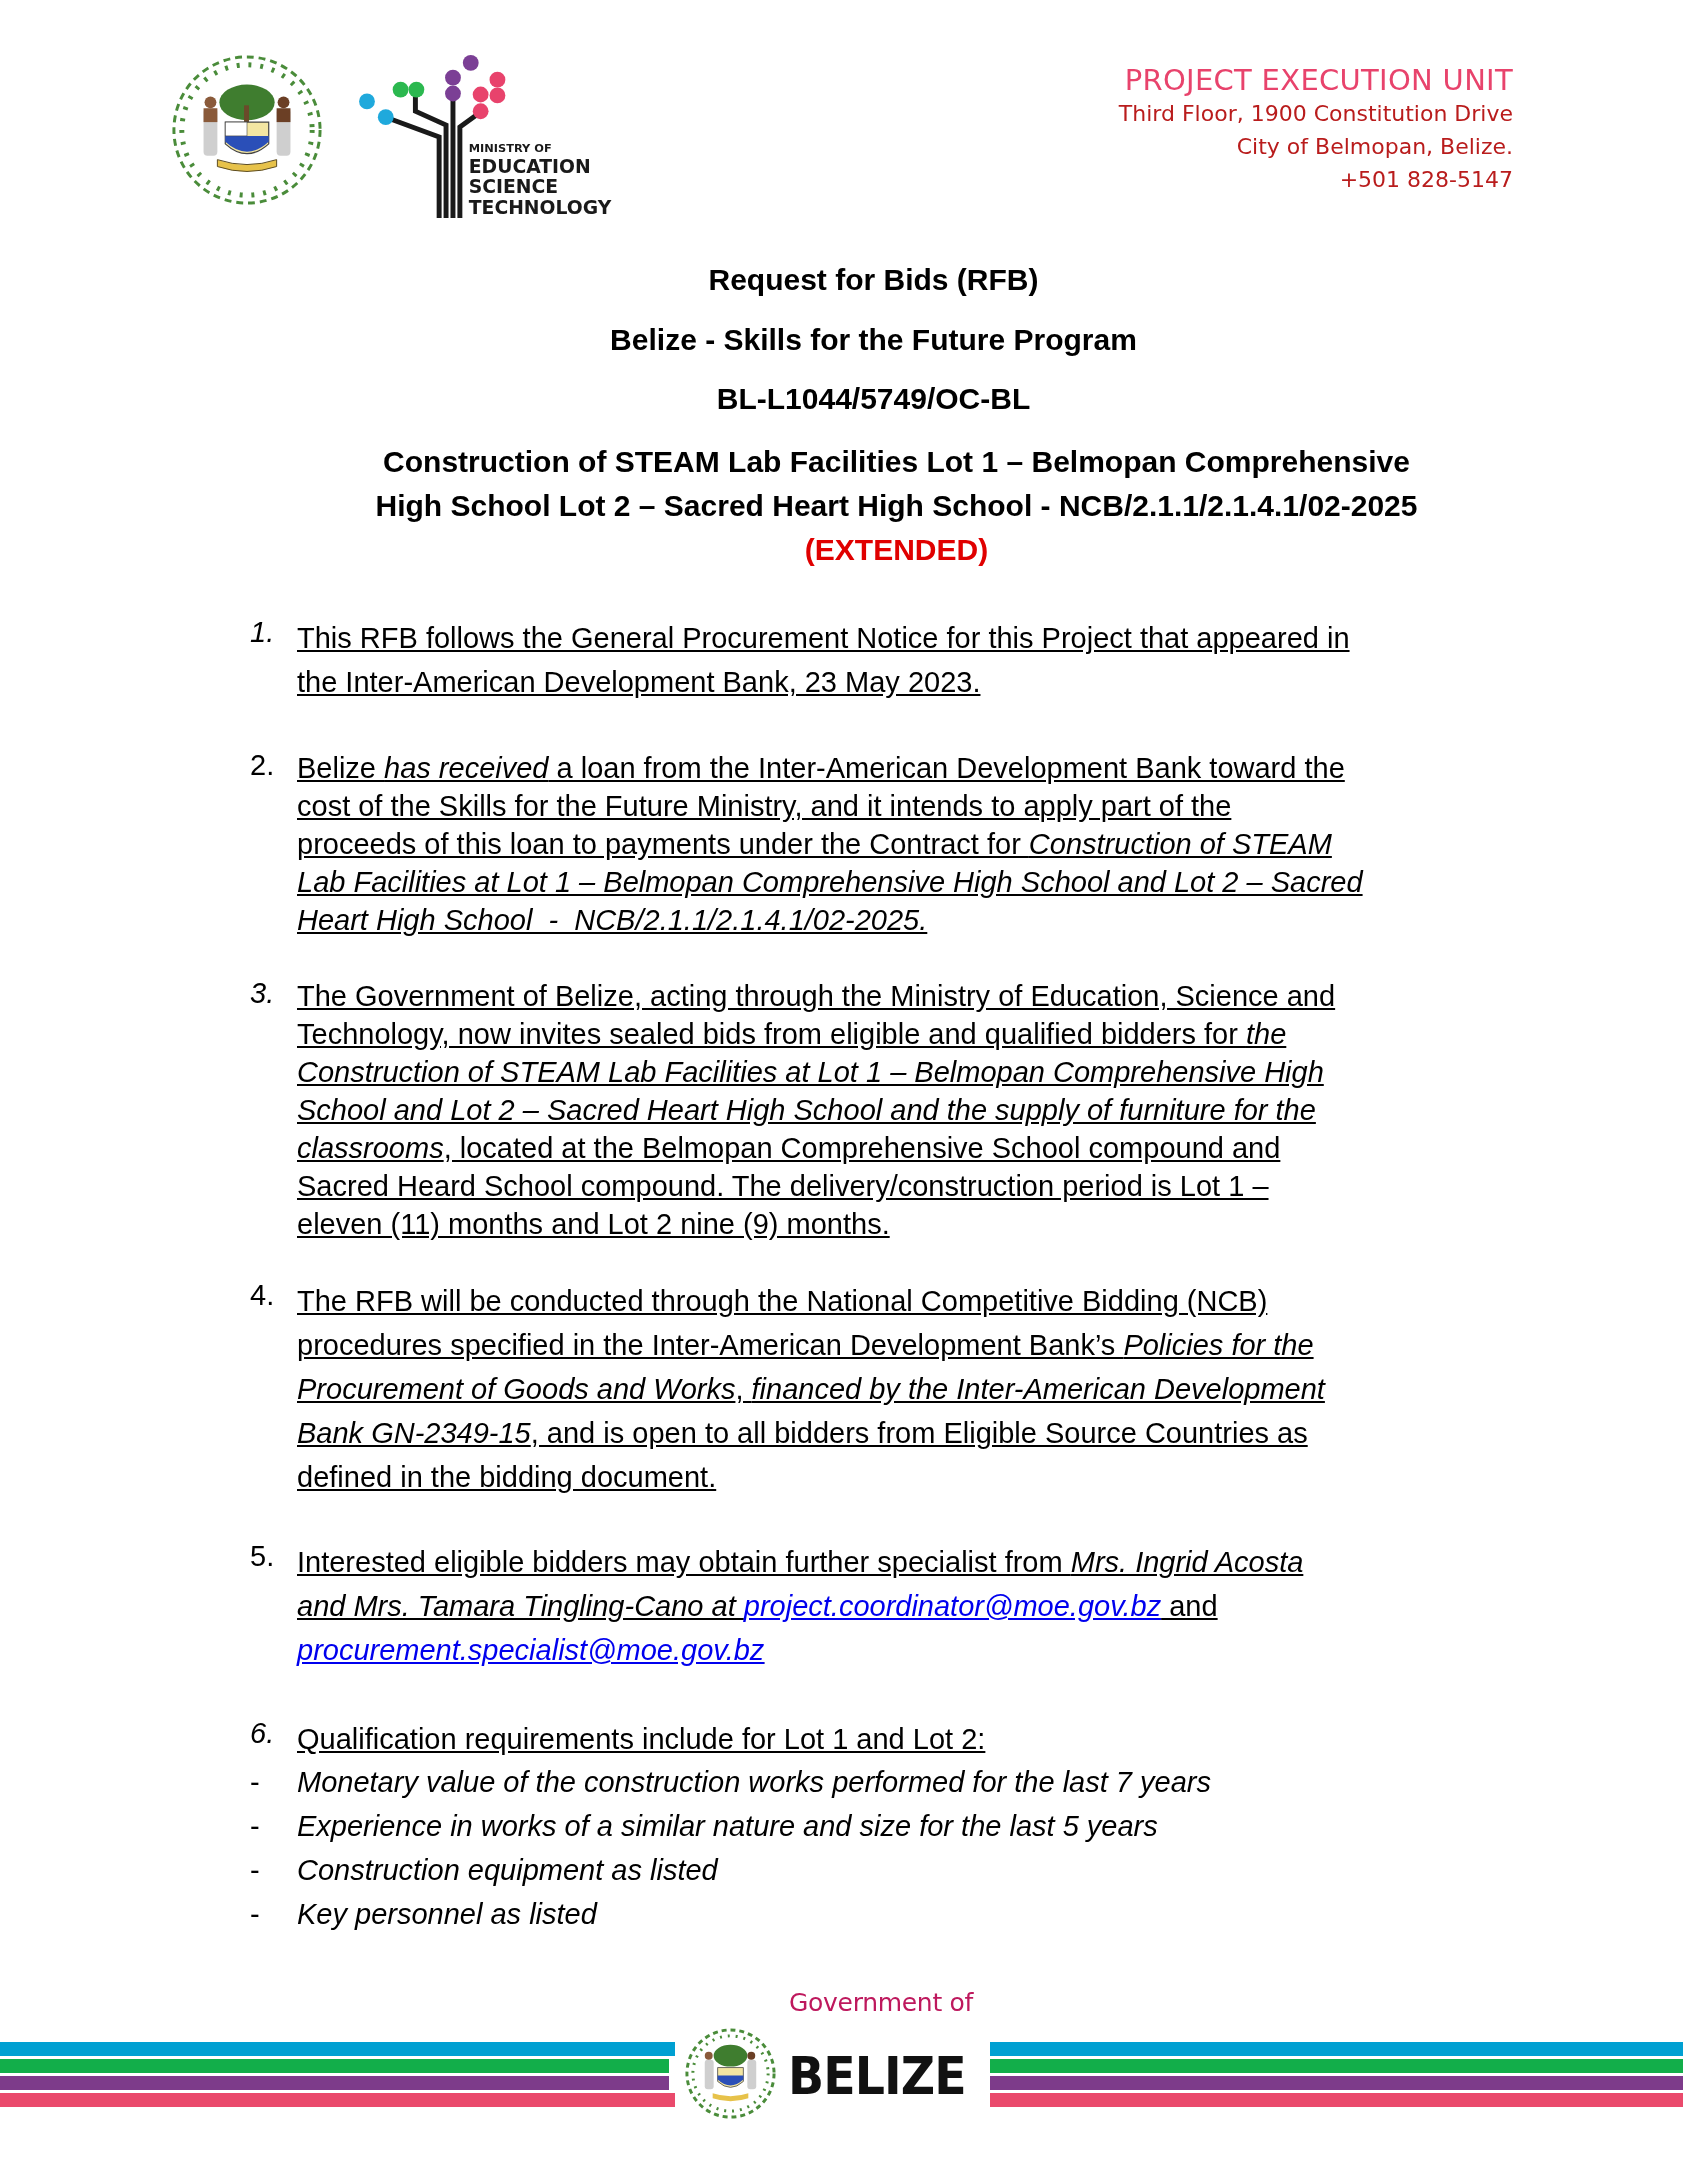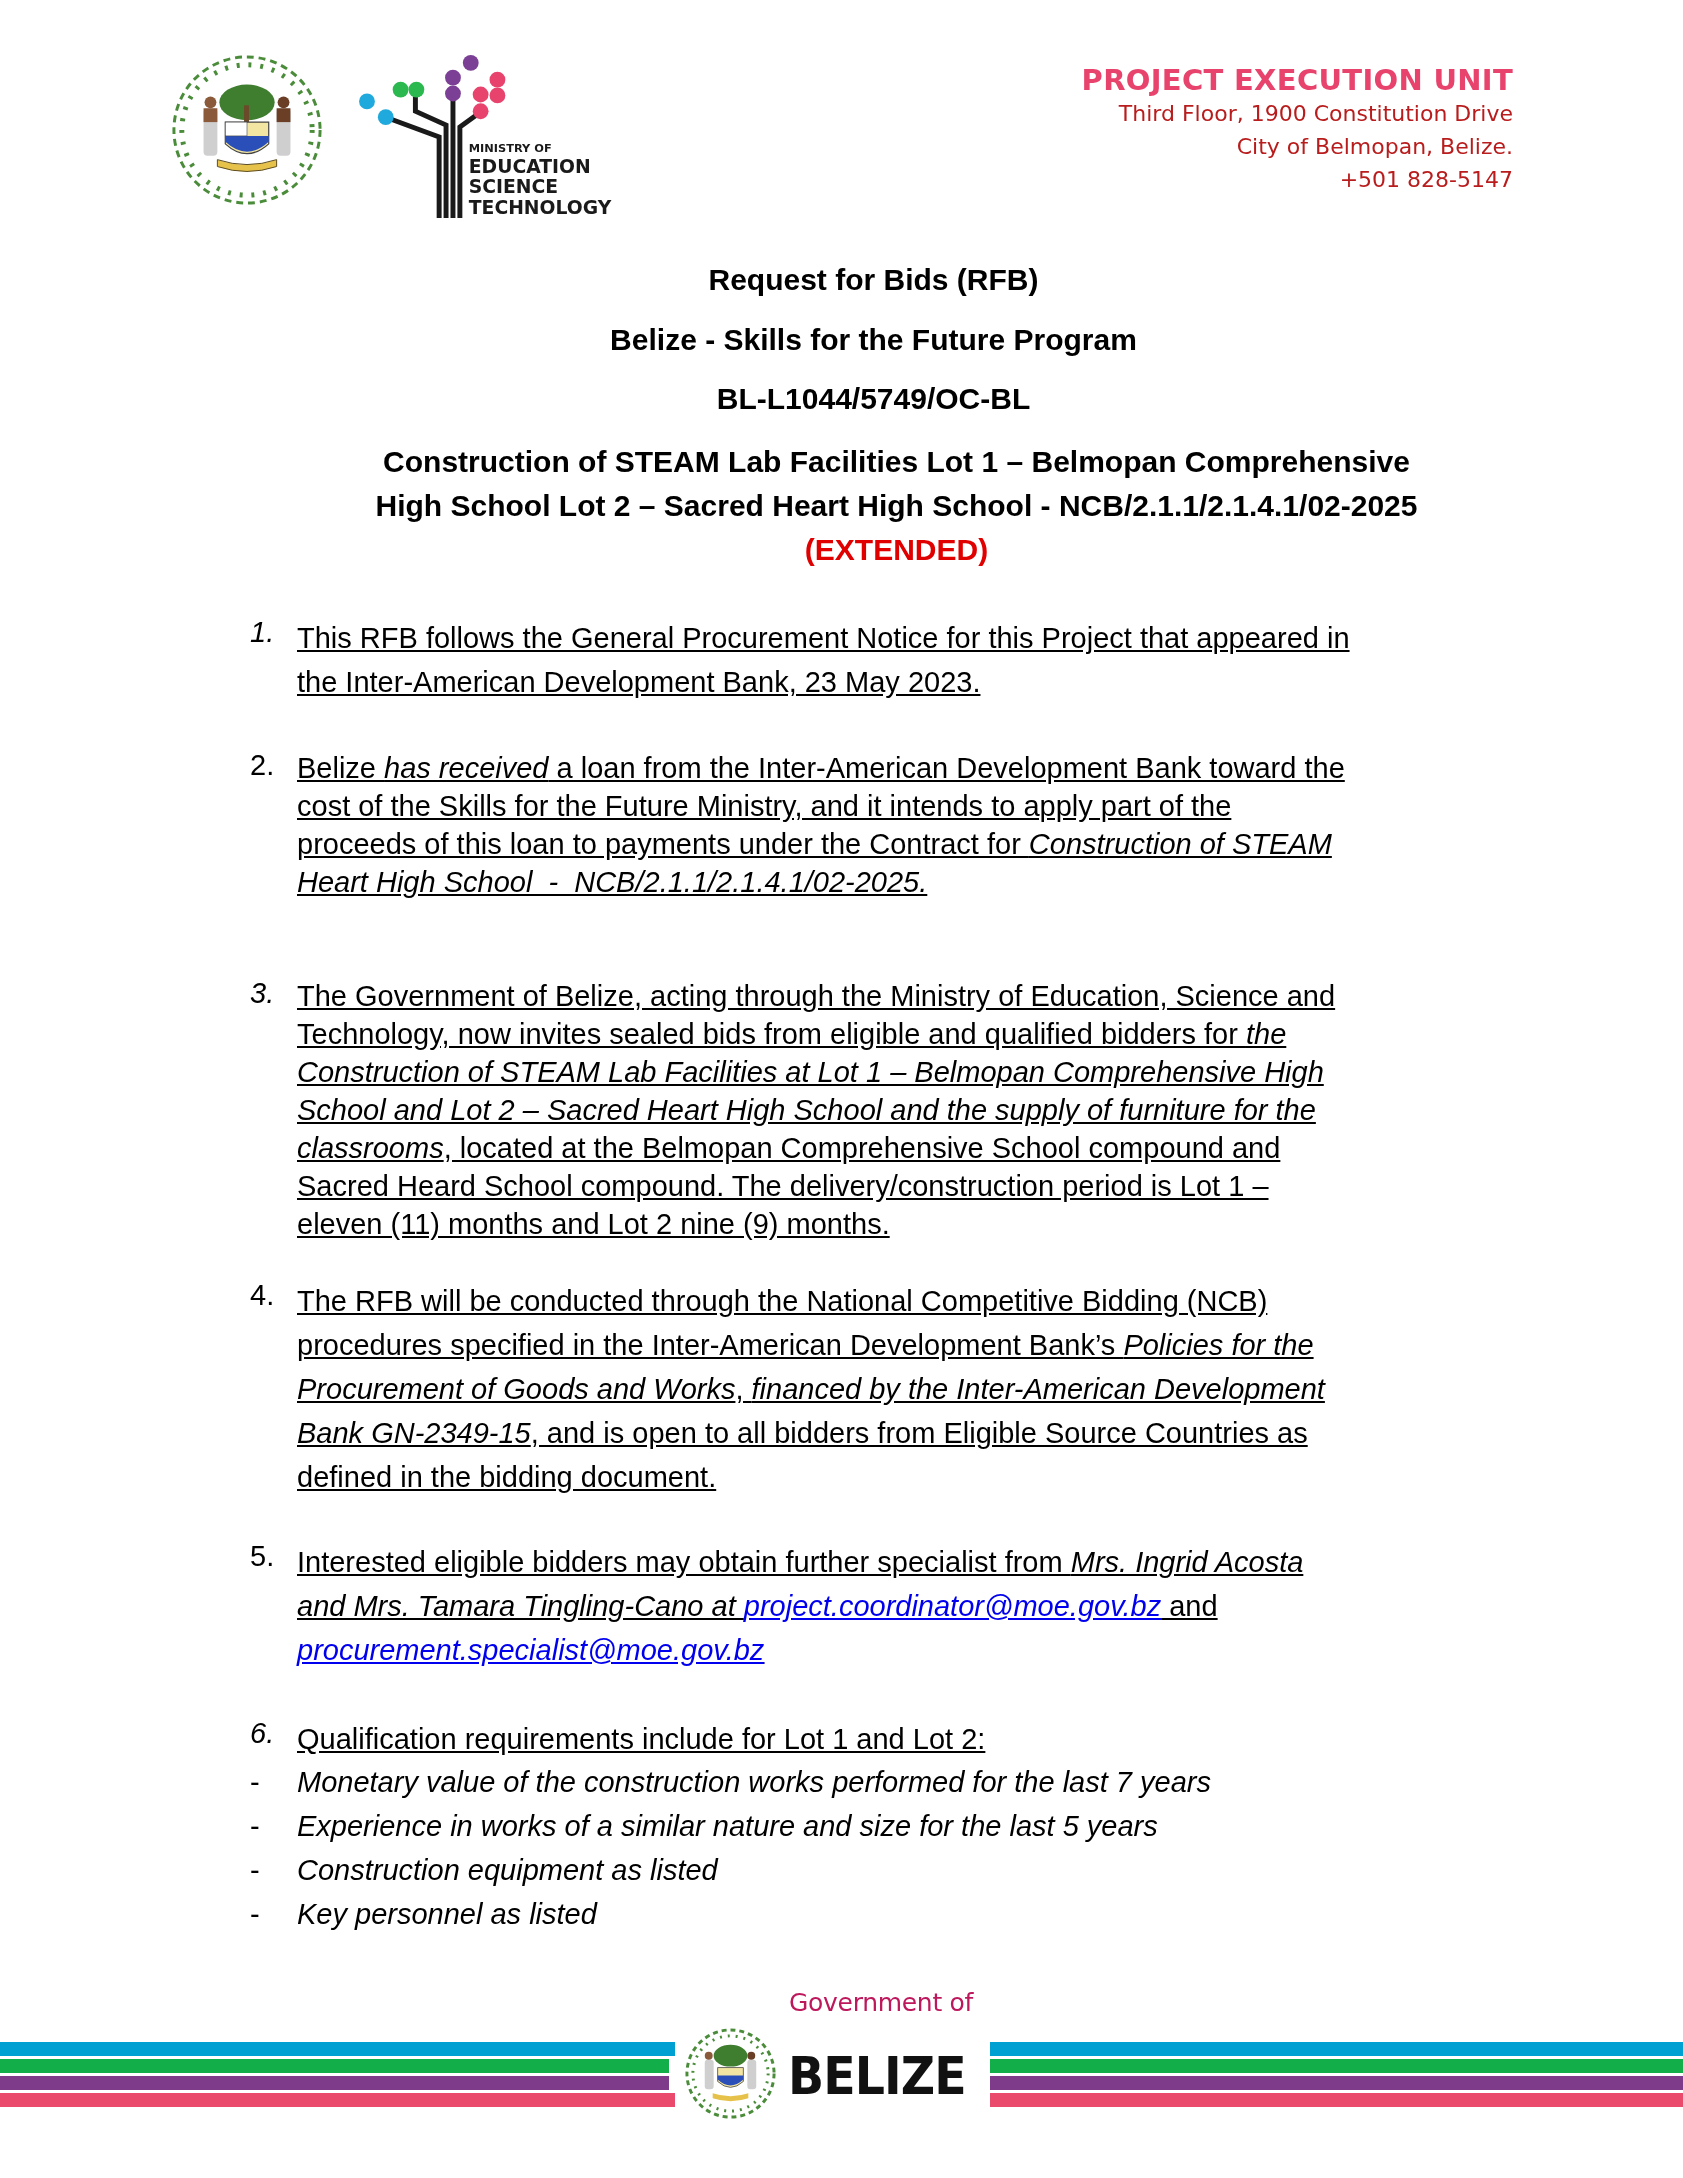--- a/index.html
+++ b/index.html
@@ -4,21 +4,21 @@
 <style>
   html, body { margin: 0; padding: 0; background: #ffffff; }
   body { width: 1683px; height: 2178px; position: relative; overflow: hidden;
          font-family: "Liberation Sans", sans-serif; color: #000; }
   .abs { position: absolute; }
 
   
   #seal { left: 168px; top: 51px; width: 158px; height: 158px; }
   #moest { left: 354px; top: 50px; width: 277px; height: 170px; }
   #peu { right: 170px; top: 63px; text-align: right; font-family: "DejaVu Sans", sans-serif; }
-  #peu .t { color: #e8436c; font-weight: bold; font-size: 29px; letter-spacing: 0.3px; line-height: 34px; }
+  #peu .t { color: #e8436c; font-weight: normal; font-size: 29px; letter-spacing: 0.3px; line-height: 34px; }
   #peu .l { color: #b91c1c; font-size: 22px; line-height: 33px; }
 
   
   .title { position: absolute; left: 0; width: 1683px; text-align: center; font-weight: bold; font-size: 30px; line-height: 34px; padding-left: 32px; }
   .ctitle { position: absolute; left: 327px; width: 1139px; text-align: center; font-weight: bold; font-size: 30px; line-height: 44px; }
   .ctitle .red { color: #e00000; }
 
   
   .para { position: absolute; left: 250px; width: 1247px; font-size: 29px; }
   .para .num { position: absolute; left: 0; top: 0; }
@@ -112,20 +112,21 @@
     <span class="ln">the Inter-American Development Bank, 23 May 2023.</span>
   </div>
 </div>
 
 <div class="para p-tight" style="top:749px">
   <span class="num">2.</span>
   <div class="lines">
     <span class="ln"><span>Belize </span><span class="it">has received</span><span> a loan from the Inter-American Development Bank toward the</span></span>
     <span class="ln">cost of the Skills for the Future Ministry, and it intends to apply part of the</span>
     <span class="ln"><span>proceeds of this loan to payments under the Contract for </span><span class="it">Construction of STEAM</span></span>
+    <span class="ln it">Lab Facilities at Lot 1 – Belmopan Comprehensive High School and Lot 2 – Sacred</span>
     <span class="ln it" style="white-space:pre">Heart High School  -  NCB/2.1.1/2.1.4.1/02-2025.</span>
   </div>
 </div>
 
 <div class="para p-tight" style="top:977px">
   <span class="num it">3.</span>
   <div class="lines">
     <span class="ln">The Government of Belize, acting through the Ministry of Education, Science and</span>
     <span class="ln"><span>Technology, now invites sealed bids from eligible and qualified bidders for </span><span class="it">the</span></span>
     <span class="ln it">Construction of STEAM Lab Facilities at Lot 1 – Belmopan Comprehensive High</span>

